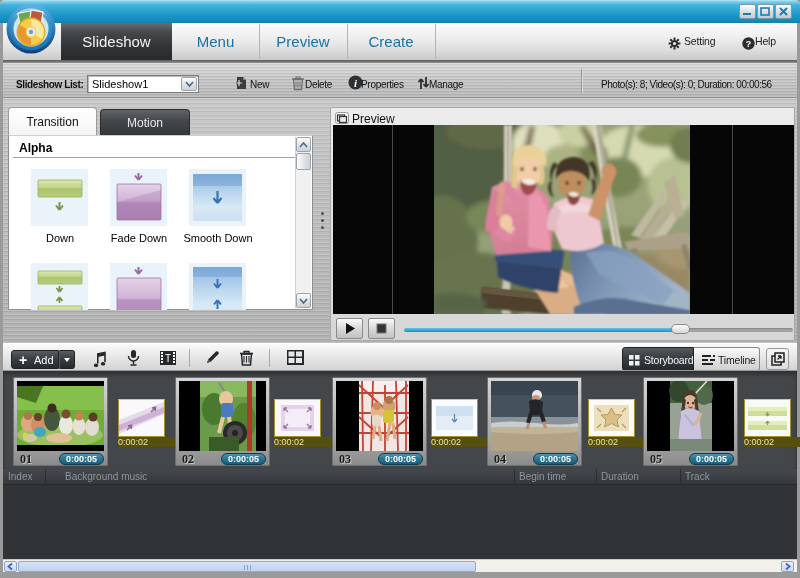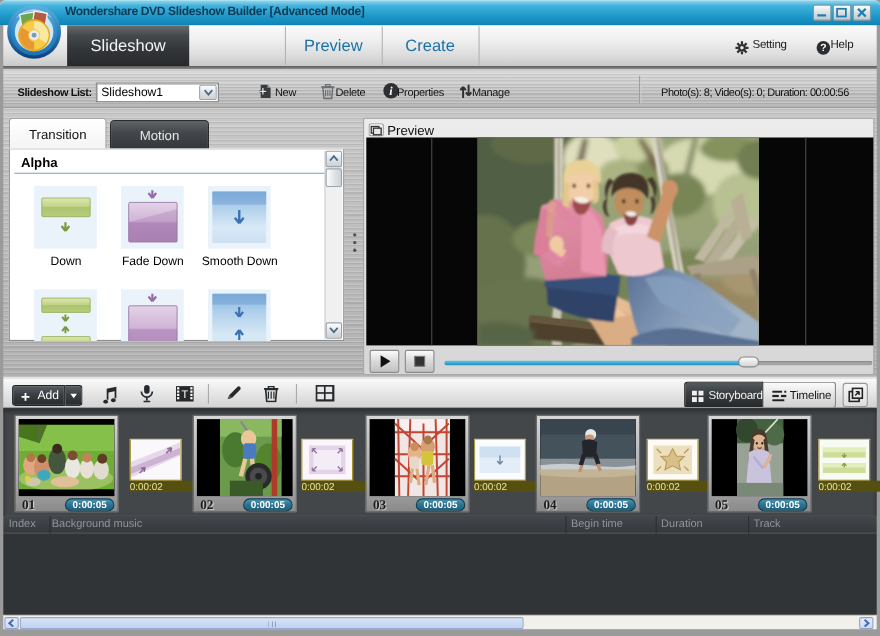--- a/index.html
+++ b/index.html
@@ -103,21 +103,20 @@
 
 #hsb { left:3px; top:559px; width:794px; height:13px; background:#f1f0ea; border-top:1px solid #c8c8c8; }
 .hsb-arrow { position:absolute; top:1px; width:13px; height:11px; border-radius:2px; border:1px solid #8fa3c8; } .hsb-arrow svg { display:block; margin:0 auto; }
 #hsb-thumb { position:absolute; left:15px; top:1px; width:458px; height:11px; background:linear-gradient(180deg,#d7e2f7,#c0d2f0); border:1px solid #94a9ce; border-radius:2px; }
 </style>
 </head>
 <body>
 <div id="win">
 
   <div class="abs" id="titlebar"></div>
-  <div class="abs" id="title-text">Wondershare DVD Slideshow Builder [Advanced Mode]</div>
   <div class="abs winbtn" style="left:739px;">
       <svg width="15" height="13">
         <rect x="3" y="8" width="8" height="2" fill="#1a7fae"></rect>
       </svg>
     </div>
   <div class="abs winbtn" style="left:757px;">
       <svg width="15" height="13">
         <rect x="3" y="3" width="8" height="7" fill="none" stroke="#1a7fae" stroke-width="1.6"></rect>
       </svg>
     </div>
@@ -125,20 +124,21 @@
       <svg width="15" height="13">
         <path d="M4 3 L11 10 M11 3 L4 10" stroke="#1a7fae" stroke-width="2"></path>
       </svg>
     </div>
 
   <div class="abs" id="tabbar">
     <div class="abs" id="tab-slideshow" style="position:absolute;">Slideshow</div>
     <div class="tabsep" style="position:absolute; left:256px;"></div>
     <div class="tabsep" style="position:absolute; left:344px;"></div>
     <div class="tabsep" style="position:absolute; left:432px;"></div>
+    <div class="tablabel" style="position:absolute; left:169px; width:87px;">Menu</div>
     <div class="tablabel" style="position:absolute; left:256px; width:88px;">Preview</div>
     <div class="tablabel" style="position:absolute; left:344px; width:88px;">Create</div>
     <svg style="position:absolute; left:665px; top:13.5px;" width="13" height="13" viewBox="0 0 13 13">
         <g fill="#2b2e31">
           <circle cx="6.5" cy="6.5" r="3.6"></circle>
           <g stroke="#2b2e31" stroke-width="2.0">
             <path d="M6.5 0.6 v2.4 M6.5 10 v2.4 M0.6 6.5 h2.4 M10 6.5 h2.4 M2.3 2.3 l1.7 1.7 M9 9 l1.7 1.7 M10.7 2.3 L9 4 M4 9 l-1.7 1.7"></path>
           </g>
           <circle cx="6.5" cy="6.5" r="1.6" fill="#e8e8e8"></circle>
         </g>
@@ -673,21 +673,21 @@
         <rect x="3" y="21" width="39" height="9" fill="#cede9a"></rect>
         <rect x="3" y="21" width="39" height="4" fill="#e2eebc"></rect>
         <path d="M22.5 12 v4 M22.5 16 l-2 -2.5 M22.5 16 l2 -2.5 M22.5 25 v-4 M22.5 21 l-2 2.5 M22.5 21 l2 2.5" stroke="#8aa04a" stroke-width="1.2" fill="none"></path>
       </svg></div>
       <div class="trbadge">0:00:02</div>
     </div>
   </div>
 
   <div class="abs" id="tbl-head">
     <span style="left:5px;">Index</span>
-    <span style="left:44px;">Background music</span>
+    <span style="left:62px;">Background music</span>
     <span style="left:516px;">Begin time</span>
     <span style="left:598px;">Duration</span>
     <span style="left:682px;">Track</span>
     <div class="colline" style="left:42px;"></div>
     <div class="colline" style="left:511px;"></div>
     <div class="colline" style="left:593px;"></div>
     <div class="colline" style="left:677px;"></div>
   </div>
   <div class="abs" id="tbl-body"></div>
 

